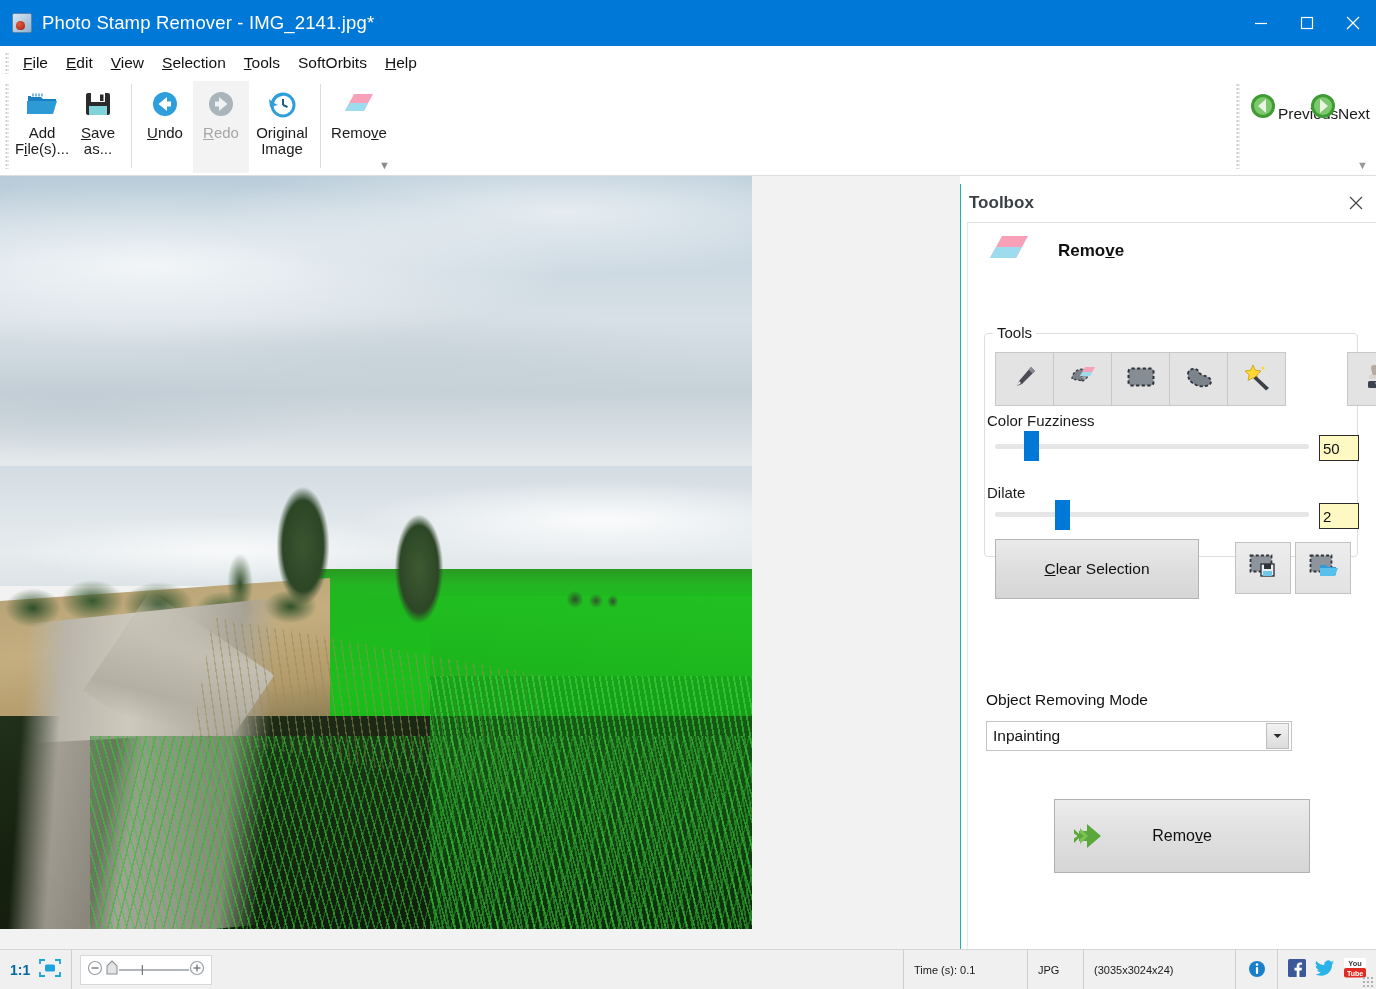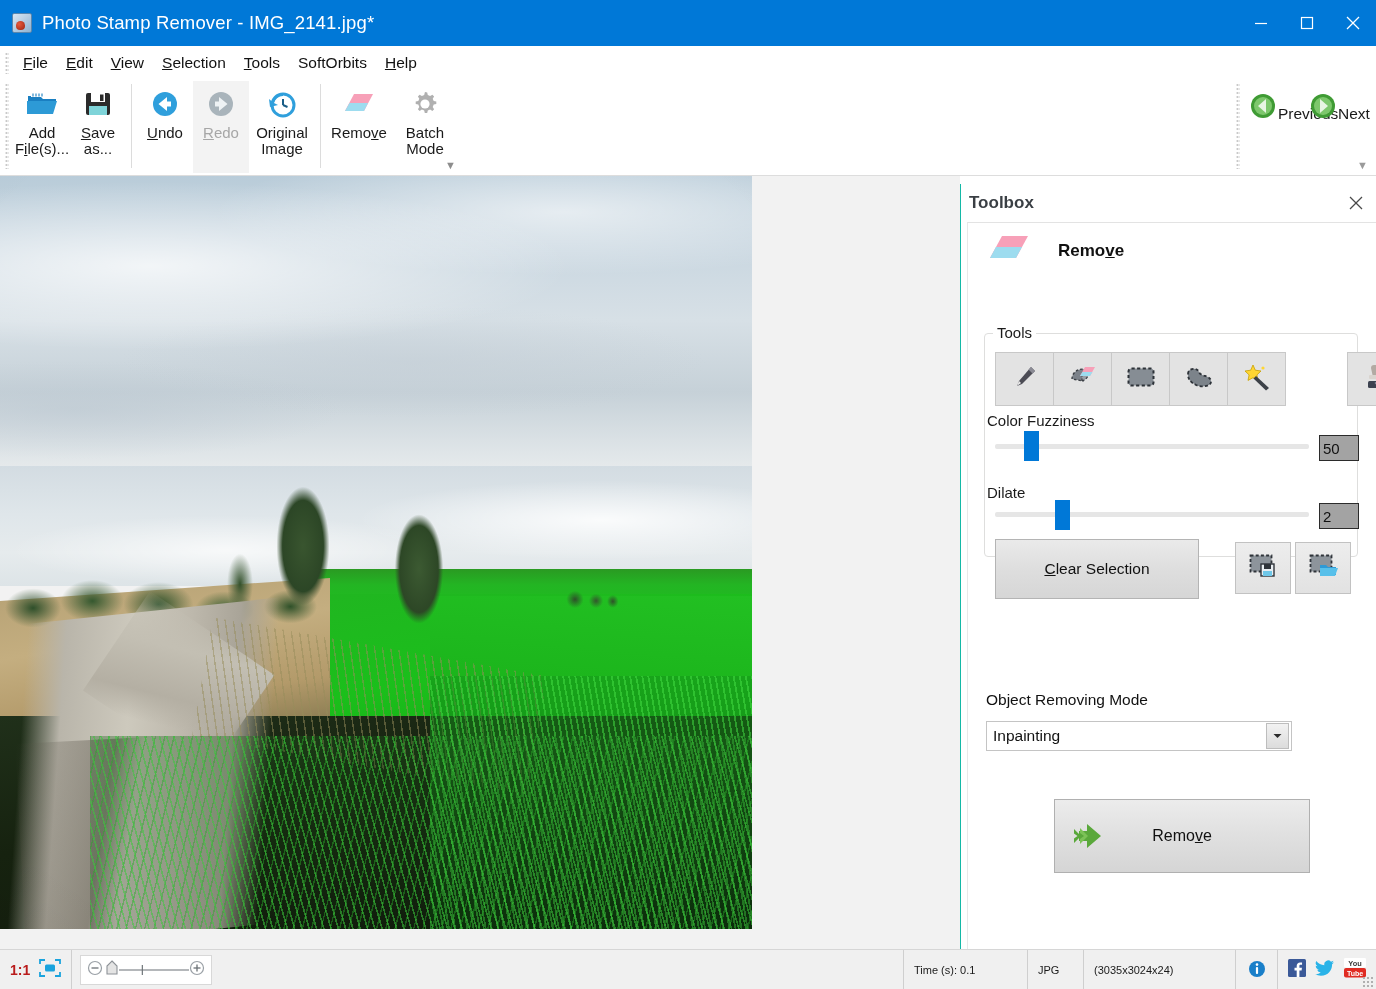--- a/index.html
+++ b/index.html
@@ -274,21 +274,21 @@
   .tool-btn.stamp { margin-left: 62px; }
   .slider-label { position: absolute; font-size: 15px; color: #1a1a1a; }
   .track {
     position: absolute; height: 5px; background: #e6e6e6; border-radius: 2px;
   }
   .thumb {
     position: absolute; width: 15px; height: 30px; background: #0078d7;
   }
   .numbox {
     position: absolute; width: 40px; height: 26px;
-    border: 1px solid #2b2b2b; background: #a3a3a3;
+    border: 1px solid #2b2b2b; background: #fef9c3;
     font-size: 15px; color: #111111; padding-left: 3px; line-height: 26px;
     box-sizing: border-box;
   }
   .btn-clear {
     position: absolute; left: 10px; top: 148px; width: 202px; height: 58px;
     background: linear-gradient(180deg, #eaeaea 0%, #dedede 50%, #d6d6d6 100%);
     border: 1px solid #b4b4b4;
     font-size: 15.5px; color: #111111;
     display: flex; align-items: center; justify-content: center;
   }
@@ -329,21 +329,21 @@
     position: absolute; left: 0; top: 949px; width: 1376px; height: 40px;
     background: #f0f0f0; border-top: 1px solid #d6d6d6;
     display: flex; align-items: center;
   }
   .sb-cell {
     height: 40px; display: flex; align-items: center;
     border-right: 1px solid #cfcfcf; padding: 0 10px;
     font-size: 11px; color: #1a1a1a; box-sizing: border-box;
   }
   .sb-left { display: flex; align-items: center; gap: 9px; padding: 0 10px; height: 40px; border-right: 1px solid #cfcfcf; }
-  .oneone { color: #b91c1c; font-size: 14px; font-weight: bold; }
+  .oneone { color: #0369a1; font-size: 14px; font-weight: bold; }
   .zoomwrap {
     width: 130px; height: 28px; background: #ffffff; border: 1px solid #d8d8d8;
     margin-left: 8px; display: flex; align-items: center; position: relative;
   }
   .sb-spacer { flex: 1 1 auto; height: 40px; border-right: 1px solid #cfcfcf; }
   .sb-social { display: flex; align-items: center; gap: 9px; padding: 0 10px; }
   .resize-grip {
     position: absolute; right: 2px; bottom: 2px; width: 12px; height: 12px;
     background-image: radial-gradient(circle, #b0b0b0 1px, transparent 1.2px);
     background-size: 4px 4px;
@@ -457,31 +457,20 @@
       </div>
       <div class="rb-sep"></div>
       <div class="rb-btn wide">
         <div class="rb-ico">
           <svg width="34" height="26" viewBox="0 0 34 26">
             <path d="M12 3 L31 3 L22 20 L3 20 Z" fill="#f7a0b8"></path>
             <path d="M7.5 12 L26 12 L22 20 L3 20 Z" fill="#9ddcef"></path>
           </svg>
         </div>
         <div class="rb-label"><span>Remo</span><span class="ac">v</span><span>e</span></div>
-      </div>
-      <div class="rb-btn wide">
-        <div class="rb-ico">
-          <svg width="30" height="30" viewBox="0 0 30 30">
-            <path d="M15 3 l2.2 .5 .6 2.6 2.3 1 2.3-1.4 1.7 1.7-1.4 2.3 1 2.3 2.6 .6 0 2.4 -2.6 .6 -1 2.3 1.4 2.3 -1.7 1.7 -2.3-1.4 -2.3 1 -.6 2.6 -2.4 0 -.6-2.6 -2.3-1 -2.3 1.4 -1.7-1.7 1.4-2.3 -1-2.3 -2.6-.6 0-2.4 2.6-.6 1-2.3 -1.4-2.3 1.7-1.7 2.3 1.4 2.3-1 .6-2.6z" fill="#b0b0b0"></path>
-            <circle cx="15" cy="15" r="4.6" fill="#ffffff"></circle>
-          </svg>
-        </div>
-        <div class="rb-label">
-          <span>Batch</span><br><span>Mode</span>
-        </div>
       </div>
       <div class="rb-expand">▼</div>
     </div>
 
     <div class="nav-group">
       <div class="nav-grip"></div>
       <div class="nav-btn">
         <div>
           <svg width="30" height="30" viewBox="0 0 30 30">
             <circle cx="15" cy="15" r="12" fill="#3f9b34"></circle>

